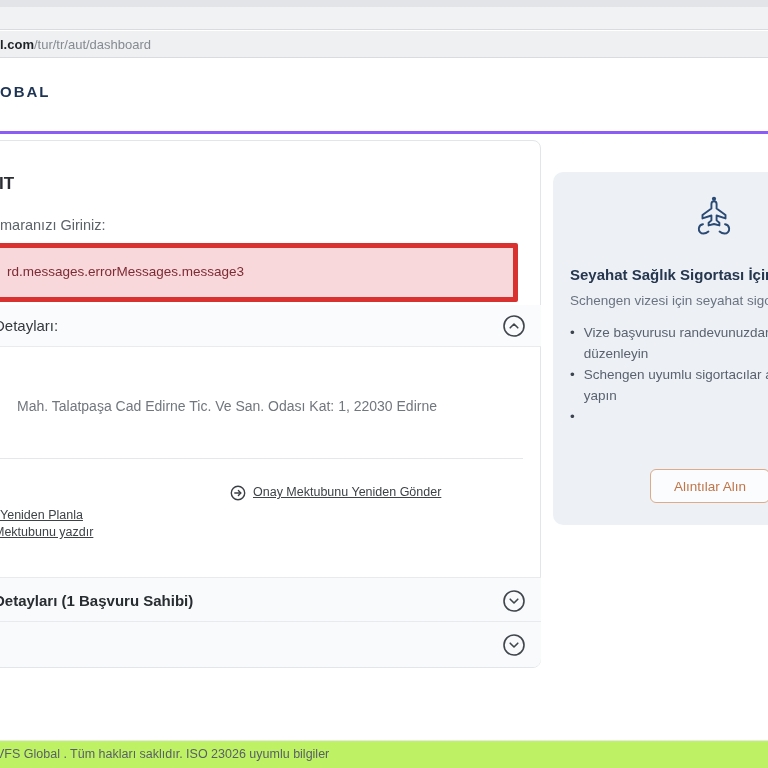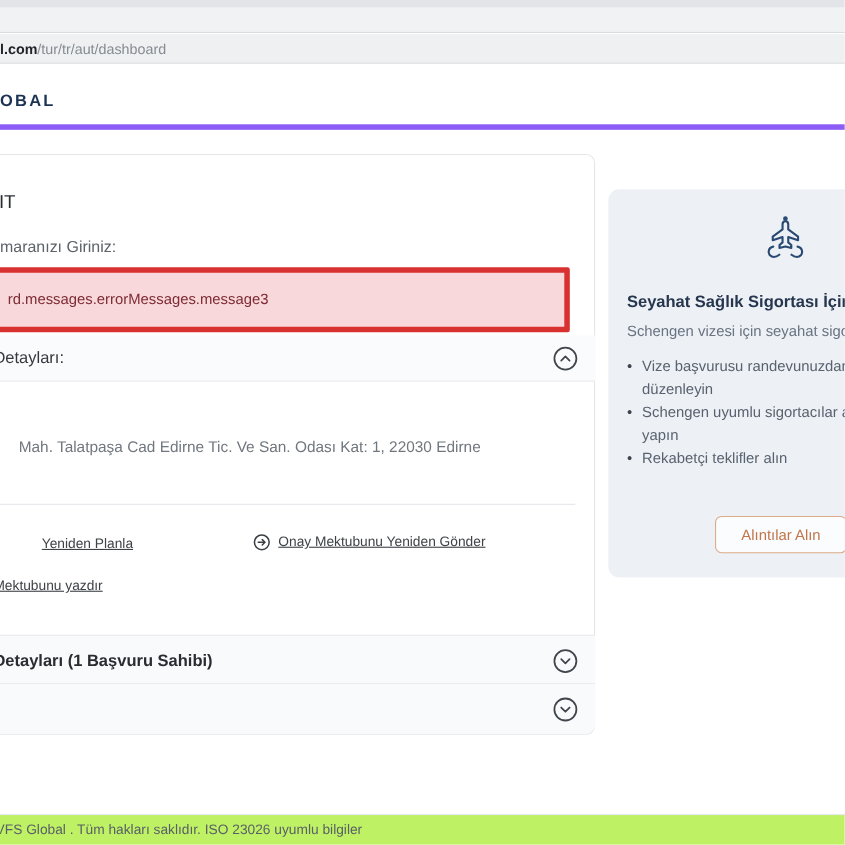--- a/index.html
+++ b/index.html
@@ -8,47 +8,47 @@
 
   
   .tab-strip-top { position:absolute; left:0; top:0; width:768px; height:7px; background:#e2e4e7; }
   .tab-strip { position:absolute; left:0; top:7px; width:768px; height:23px; background:#f1f2f4; border-bottom:1px solid #d9dbde; }
   .url-bar { position:absolute; left:0; top:31px; width:768px; height:27px; background:#eef0f2;
     border-bottom:1px solid #d9dbde; line-height:27px; font-size:13px; }
   .url-domain { color:#1f2327; font-weight:700; }
   .url-path { color:#868b91; }
 
   
-  .site-header { position:absolute; left:0; top:58px; width:768px; height:60px; background:#fff; border-bottom:5px solid #8b5cf6; }
+  .site-header { position:absolute; left:0; top:58px; width:768px; height:76px; background:#fff; border-bottom:3px solid #8b5cf6; }
   .logo { position:absolute; left:0; top:25px; color:#1d3354; font-weight:700; font-size:15px; letter-spacing:2px; }
 
   
   .card { position:absolute; left:-22px; top:140px; width:563px; height:528px;
     background:#fff; border:1px solid #e3e6e9; border-radius:8px; }
 
-  .page-title { position:absolute; left:-1px; top:174px; font-size:17px; font-weight:400; color:#2a2e33; }
+  .page-title { position:absolute; left:-1px; top:174px; font-size:17px; font-weight:700; color:#2a2e33; }
   .ref-label { position:absolute; left:0; top:217px; font-size:14.5px; color:#5c6369;text-align:right; }
 
   .error-box { position:absolute; left:-22px; top:243px; width:540px; height:59px;
     background:#f8d8da; border:5px solid #d93030; border-radius:2px; }
   .error-text { display:block; padding-left:24px; line-height:48px; font-size:13.5px; color:#7d2b35; }
 
   .acc-header1 { position:absolute; left:-22px; top:305px; width:563px; height:42px;
     background:#fafbfc; border-bottom:1px solid #e9ebee; cursor:pointer; }
   .acc-header1 .acc-label { position:absolute; left:16px; top:0; line-height:42px; font-size:15px; color:#35393e; }
 
   .chev { position:absolute; width:24px; height:24px; }
   .chev svg { display:block; }
 
   .address { position:absolute; left:17px; top:398px; font-size:14px; color:#71777e; white-space:nowrap; }
 
   .divider { position:absolute; left:-22px; top:458px; width:545px; height:1px; background:#e5e7ea; }
 
   .link { font-size:12.5px; color:#3e4347; text-decoration:underline; white-space:nowrap; cursor:pointer; }
-  .link-row1-a { position:absolute; left:0; top:487px;margin-left:38px; }
+  .link-row1-a { position:absolute; left:0; top:508px; }
   .link-row1-b { position:absolute; left:230px; top:485px; display:flex; align-items:flex-start; gap:7px; }
   .link-row2 { position:absolute; left:-6px; top:525px; }
 
   .acc-row { position:absolute; left:-22px; width:563px; height:45px; background:#f8fafb; cursor:pointer; }
   .acc2 { top:577px; border-top:1px solid #e8eaed; border-bottom:1px solid #e8eaed; }
   .acc3 { top:622px; border-bottom-right-radius:8px; }
   .acc-row .acc-label-bold { position:absolute; left:16px; top:0; line-height:45px; font-size:15px; font-weight:700; color:#292c30; white-space:nowrap; }
 
   
   .panel { position:absolute; left:553px; top:172px; width:322px; height:353px;
@@ -157,21 +157,20 @@
       <span class="btext">Vize başvurusu randevunuzdan ö
 düzenleyin</span>
     </div>
     <div class="bullet">
       <span class="dot">•</span>
       <span class="btext">Schengen uyumlu sigortacılar ara
 yapın</span>
     </div>
     <div class="bullet">
       <span class="dot">•</span>
-      <span class="btext">Rekabetçi teklifler alın</span>
     </div>
   </div>
   <button class="quote-btn">Alıntılar Alın</button>
 </div>
 
 <div class="footer">
   <span class="footer-text">VFS Global . Tüm hakları saklıdır. ISO 23026 uyumlu bilgiler</span>
 </div>
 
 </body></html>

